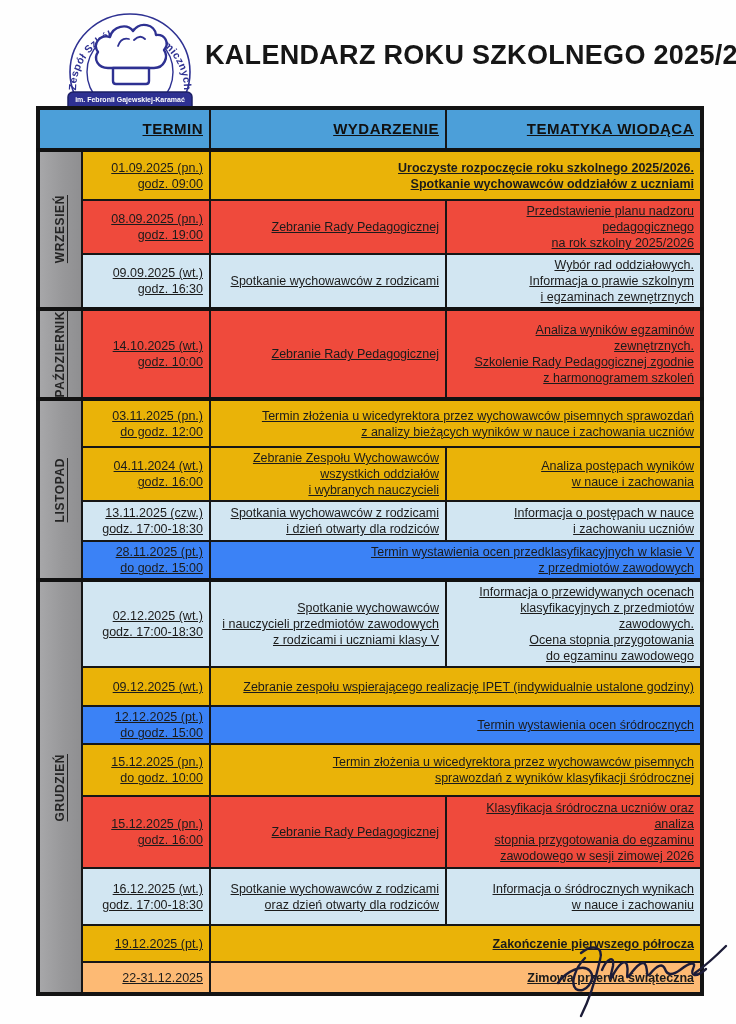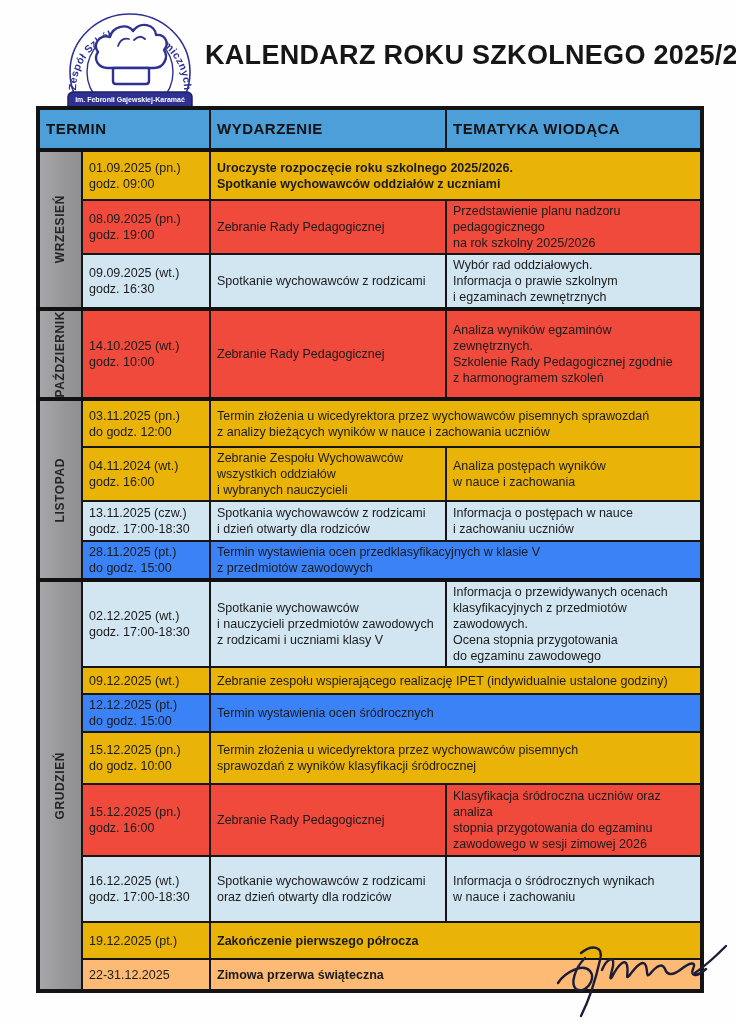--- a/index.html
+++ b/index.html
@@ -24,25 +24,26 @@
   table.cal{
     position:absolute;top:106px;left:36px;width:664px;
     border-collapse:collapse;table-layout:fixed;
     border:4px solid #141414;
   }
   col.c-month{width:44px;} col.c-termin{width:128px;}
   col.c-event{width:236px;} col.c-topic{width:256px;}
 
   th,td{
     border:2px solid #161616;
-    text-align:left;vertical-align:middle;
+    text-align:right;vertical-align:middle;
     white-space:pre-line;
     padding:2px 6px;
     font-size:12.5px;line-height:1.28;
     overflow:hidden;
+    text-decoration:underline;
   }
   thead th{
     background:#4c9fd9;
     font-size:15px;font-weight:bold;letter-spacing:.5px;
     height:34px;color:#111;
   }
   tr.sec > td, tr.sec > th{border-top:4px solid #111;}
 
   td.month{
     background:linear-gradient(90deg,#a7a7a9 0%,#98989a 55%,#8f8f91 100%);
@@ -174,21 +175,21 @@
         <td class="bg-blue">02.12.2025 (wt.)
 godz. 17:00-18:30</td>
         <td class="bg-blue">Spotkanie wychowawców
 i nauczycieli przedmiotów zawodowych
 z rodzicami i uczniami klasy V</td>
         <td class="bg-blue">Informacja o przewidywanych ocenach
 klasyfikacyjnych z przedmiotów zawodowych.
 Ocena stopnia przygotowania
 do egzaminu zawodowego</td>
       </tr>
-      <tr style="height:27px">
+      <tr style="height:39px">
         <td class="bg-white">09.12.2025 (wt.)</td>
         <td class="bg-white" colspan="2">Zebranie zespołu wspierającego realizację IPET (indywidualnie ustalone godziny)</td>
       </tr>
       <tr style="height:35px">
         <td class="bg-yellow">12.12.2025 (pt.)
 do godz. 15:00</td>
         <td class="bg-yellow" colspan="2">Termin wystawienia ocen śródrocznych</td>
       </tr>
       <tr style="height:52px">
         <td class="bg-white">15.12.2025 (pn.)
@@ -197,21 +198,21 @@
 sprawozdań z wyników klasyfikacji śródrocznej</td>
       </tr>
       <tr style="height:72px">
         <td class="bg-red">15.12.2025 (pn.)
 godz. 16:00</td>
         <td class="bg-red">Zebranie Rady Pedagogicznej</td>
         <td class="bg-red">Klasyfikacja śródroczna uczniów oraz analiza
 stopnia przygotowania do egzaminu
 zawodowego w sesji zimowej 2026</td>
       </tr>
-      <tr style="height:66px">
+      <tr style="height:57px">
         <td class="bg-blue">16.12.2025 (wt.)
 godz. 17:00-18:30</td>
         <td class="bg-blue">Spotkanie wychowawców z rodzicami
 oraz dzień otwarty dla rodziców</td>
         <td class="bg-blue">Informacja o śródrocznych wynikach
 w nauce i zachowaniu</td>
       </tr>
       <tr style="height:37px">
         <td class="bg-white">19.12.2025 (pt.)</td>
         <td class="bg-white b" colspan="2">Zakończenie pierwszego półrocza</td>

